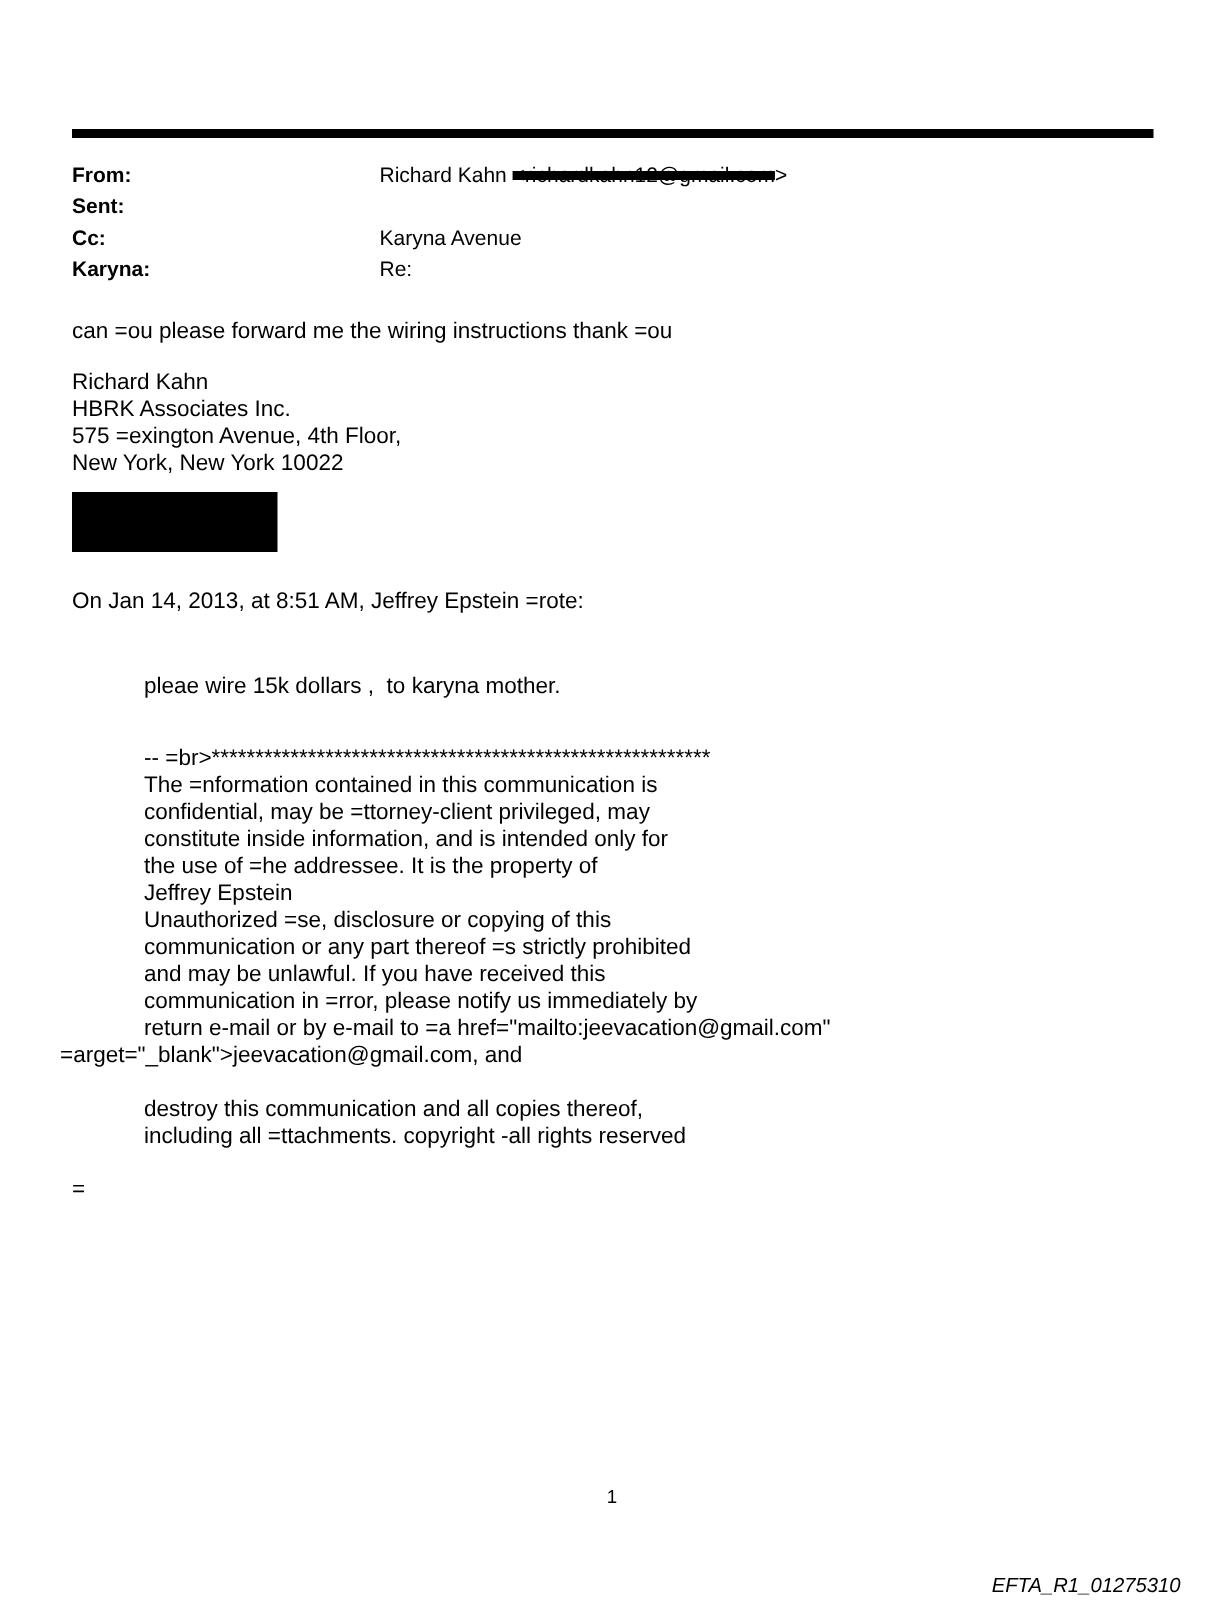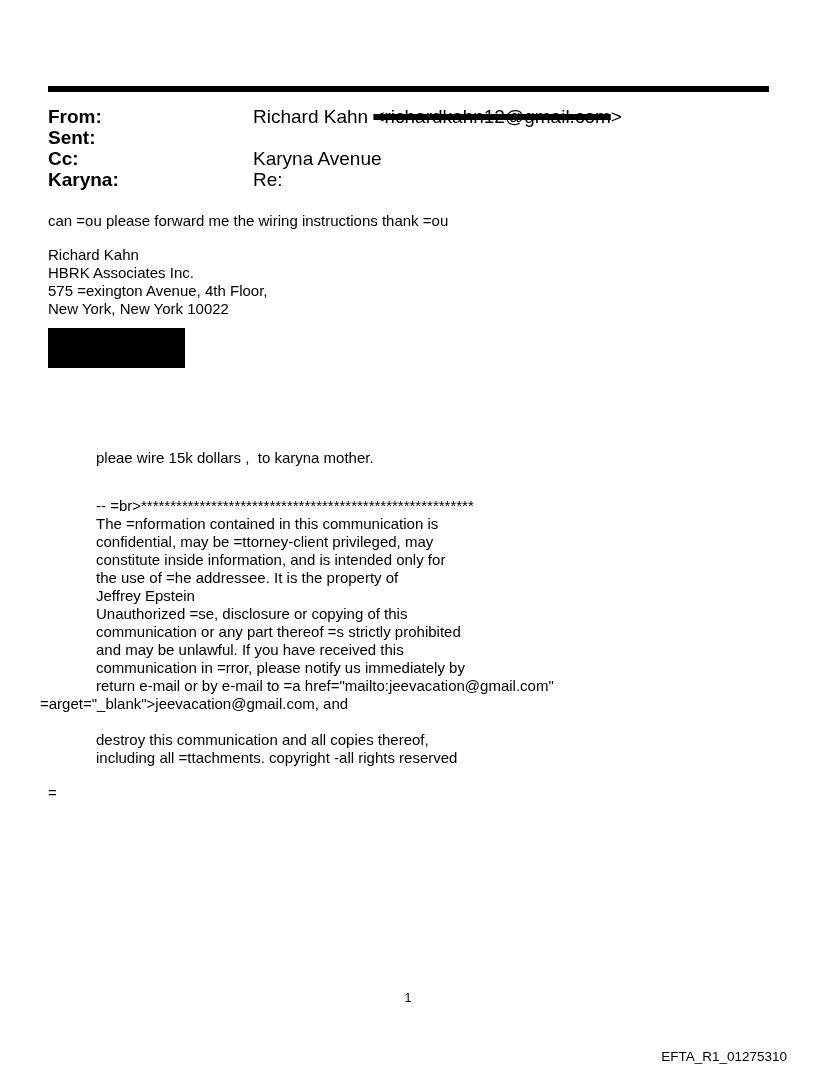--- a/index.html
+++ b/index.html
@@ -17,21 +17,21 @@
     left: 48px;
     top: 86px;
     width: 721px;
     height: 6px;
     background: #000000;
   }
   .header-block {
     position: absolute;
     left: 48px;
     top: 106px;
-    font-size: 19px;
+    font-size: 14px;
     line-height: 21px;
   }
   .hdr-row { display: flex; }
   .hdr-label { width: 205px; font-weight: bold; }
   .hdr-value { white-space: pre-wrap; }
   .redacted-email {
     text-decoration: line-through;
     text-decoration-thickness: 6px;
     text-decoration-color: #000000;
   }
@@ -66,20 +66,21 @@
     right: 0;
     top: 991px;
     text-align: center;
     font-size: 12.5px;
   }
   .bates-number {
     position: absolute;
     right: 29px;
     top: 1049px;
     font-size: 13.5px;
+    font-style: italic;
   }
 </style>
 </head>
 <body>
 
 <div class="page">
 
   <div class="top-rule"></div>
 
   <div class="header-block">
@@ -102,20 +103,21 @@
 
   <div class="body-line" id="request-line">can =ou please forward me the wiring instructions thank =ou</div>
 
   <div class="body-line" id="signature">Richard Kahn
 HBRK Associates Inc.
 575 =exington Avenue, 4th Floor,
 New York, New York 10022</div>
 
   <div class="redaction-box"></div>
 
+  <div class="body-line" id="quote-intro">On Jan 14, 2013, at 8:51 AM, Jeffrey Epstein =rote:</div>
 
   <div class="body-line indent" id="quote-line">pleae wire 15k dollars ,  to karyna mother.</div>
 
   <div class="body-line indent" id="disclaimer-1">-- =br&gt;*********************************************************
 The =nformation contained in this communication is
 confidential, may be =ttorney-client privileged, may
 constitute inside information, and is intended only for
 the use of =he addressee. It is the property of
 Jeffrey Epstein
 Unauthorized =se, disclosure or copying of this

